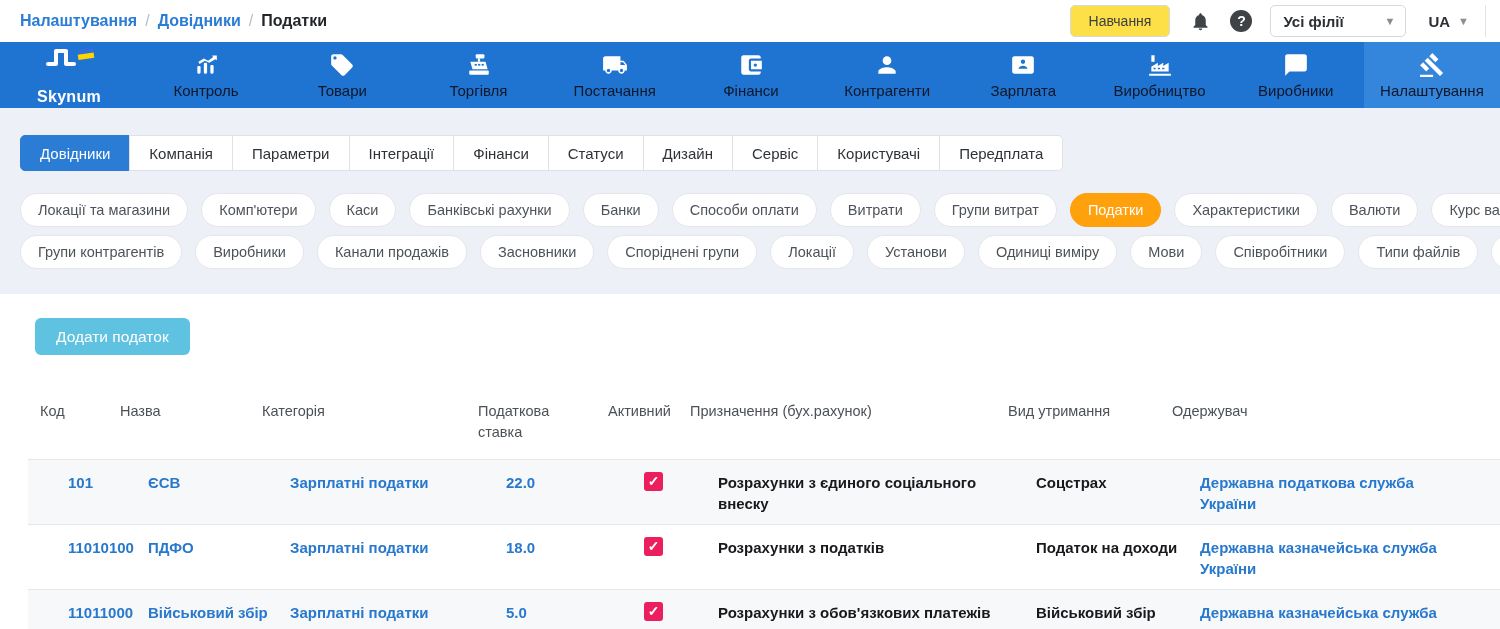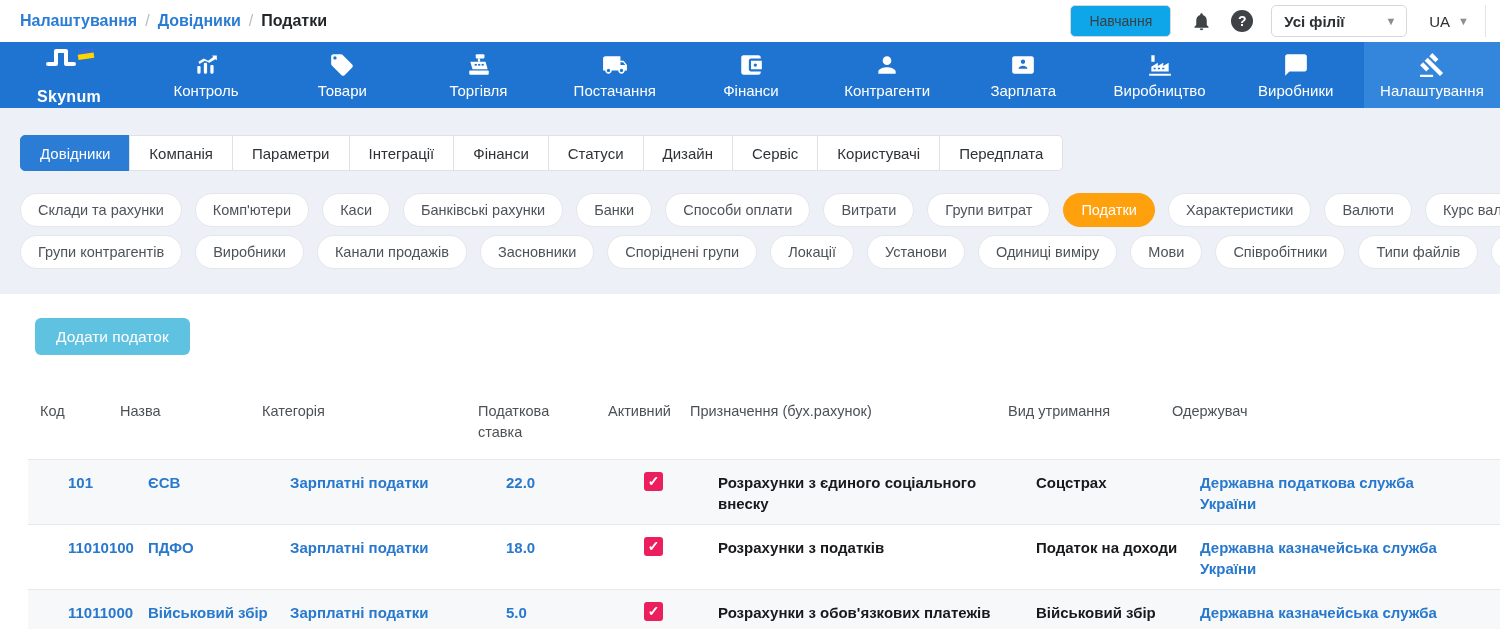--- a/index.html
+++ b/index.html
@@ -6,35 +6,35 @@
   html,body { width:1500px; height:629px; overflow:hidden; }
   body { font-family:"Liberation Sans", sans-serif; background:#edf0f7; color:#23272b; }
 
   
   .topbar { height:42px; background:#fff; display:flex; align-items:center; justify-content:space-between; padding:0 14px 0 20px; }
   .breadcrumb { display:flex; align-items:center; gap:8px; font-size:16px; font-weight:bold; }
   .breadcrumb a { color:#2a7cd4; text-decoration:none; cursor:pointer; }
   .breadcrumb .sep { color:#b9bdc2; font-weight:normal; }
   .breadcrumb .current { color:#23272b; }
   .topbar-right { display:flex; align-items:center; gap:18px; }
-  .btn-training { background:#0ea5e9; border:1px solid #d6d8db; border-radius:5px; padding:7px 18px; font-size:14px; color:#3c4043; font-family:inherit; cursor:pointer; }
+  .btn-training { background:#fde047; border:1px solid #d6d8db; border-radius:5px; padding:7px 18px; font-size:14px; color:#3c4043; font-family:inherit; cursor:pointer; }
   .icon-btn { width:24px; height:24px; display:flex; align-items:center; justify-content:center; cursor:pointer; }
   .help-circle { width:22px; height:22px; border-radius:50%; background:#3f4346; color:#fff; font-weight:bold; font-size:14px; display:flex; align-items:center; justify-content:center; cursor:pointer; }
   .select-box { border:1px solid #d6d8db; border-radius:5px; height:32px; display:flex; align-items:center; justify-content:space-between; padding:0 10px 0 12px; font-size:15px; font-weight:bold; color:#2c3034; cursor:pointer;gap:20px; }
   .select-box.branch { width:136px; }
   .select-box .chev { color:#8a8e93; font-size:11px; margin-left:10px; }
-  .lang-box { display:flex; align-items:center; font-size:15px; font-weight:normal; color:#2c3034; cursor:pointer; padding:0 16px 0 4px; border-right:1px solid #e1e3e6; height:32px; }
+  .lang-box { display:flex; align-items:center; font-size:15px; font-weight:bold; color:#2c3034; cursor:pointer; padding:0 16px 0 4px; border-right:1px solid #e1e3e6; height:32px; }
   .lang-box .chev { color:#8a8e93; font-size:11px; margin-left:8px; }
 
   
   .mainnav { height:66px; background:#1e74d0; display:flex; align-items:stretch; }
   .logo { width:138px; display:flex; flex-direction:column; align-items:center; justify-content:center; cursor:pointer; }
   .logo-text { color:#fff; font-weight:bold; font-size:16px; letter-spacing:.3px; margin-top:9px; }
   .nav-items { flex:1; display:flex; }
-  .nav-item { flex:1; display:flex; flex-direction:column; align-items:center; justify-content:center; gap:4px; color:#ffffff; font-size:15px; cursor:pointer; }
+  .nav-item { flex:1; display:flex; flex-direction:column; align-items:center; justify-content:center; gap:4px; color:#0f172a; font-size:15px; cursor:pointer; }
   .nav-item.active { background:#3386db; }
   .nav-item svg { display:block; }
 
   
   .tabs { display:flex; margin:27px 0 0 20px; }
   .tab { background:#fff; border:1px solid #dfe1e5; margin-left:-1px; height:36px; display:flex; align-items:center; padding:0 19px; font-size:15px; color:#2f3337; cursor:pointer; }
   .tab:first-child { border-radius:5px 0 0 5px; margin-left:0; }
   .tab:last-child { border-radius:0 5px 5px 0; }
   .tab.active { background:#2a7cd4; border-color:#2a7cd4; color:#fff; border-radius:5px 0 0 5px; }
 
@@ -201,21 +201,21 @@
     <div class="tab">Інтеграції</div>
     <div class="tab">Фінанси</div>
     <div class="tab">Статуси</div>
     <div class="tab">Дизайн</div>
     <div class="tab">Сервіс</div>
     <div class="tab">Користувачі</div>
     <div class="tab">Передплата</div>
   </div>
 
 <div class="pillrow" id="pills1">
-    <div class="pill">Склади та рахунки</div>
+    <div class="pill">Локації та магазини</div>
     <div class="pill">Комп'ютери</div>
     <div class="pill">Каси</div>
     <div class="pill">Банківські рахунки</div>
     <div class="pill">Банки</div>
     <div class="pill">Способи оплати</div>
     <div class="pill">Витрати</div>
     <div class="pill">Групи витрат</div>
     <div class="pill active">Податки</div>
     <div class="pill">Характеристики</div>
     <div class="pill">Валюти</div>

